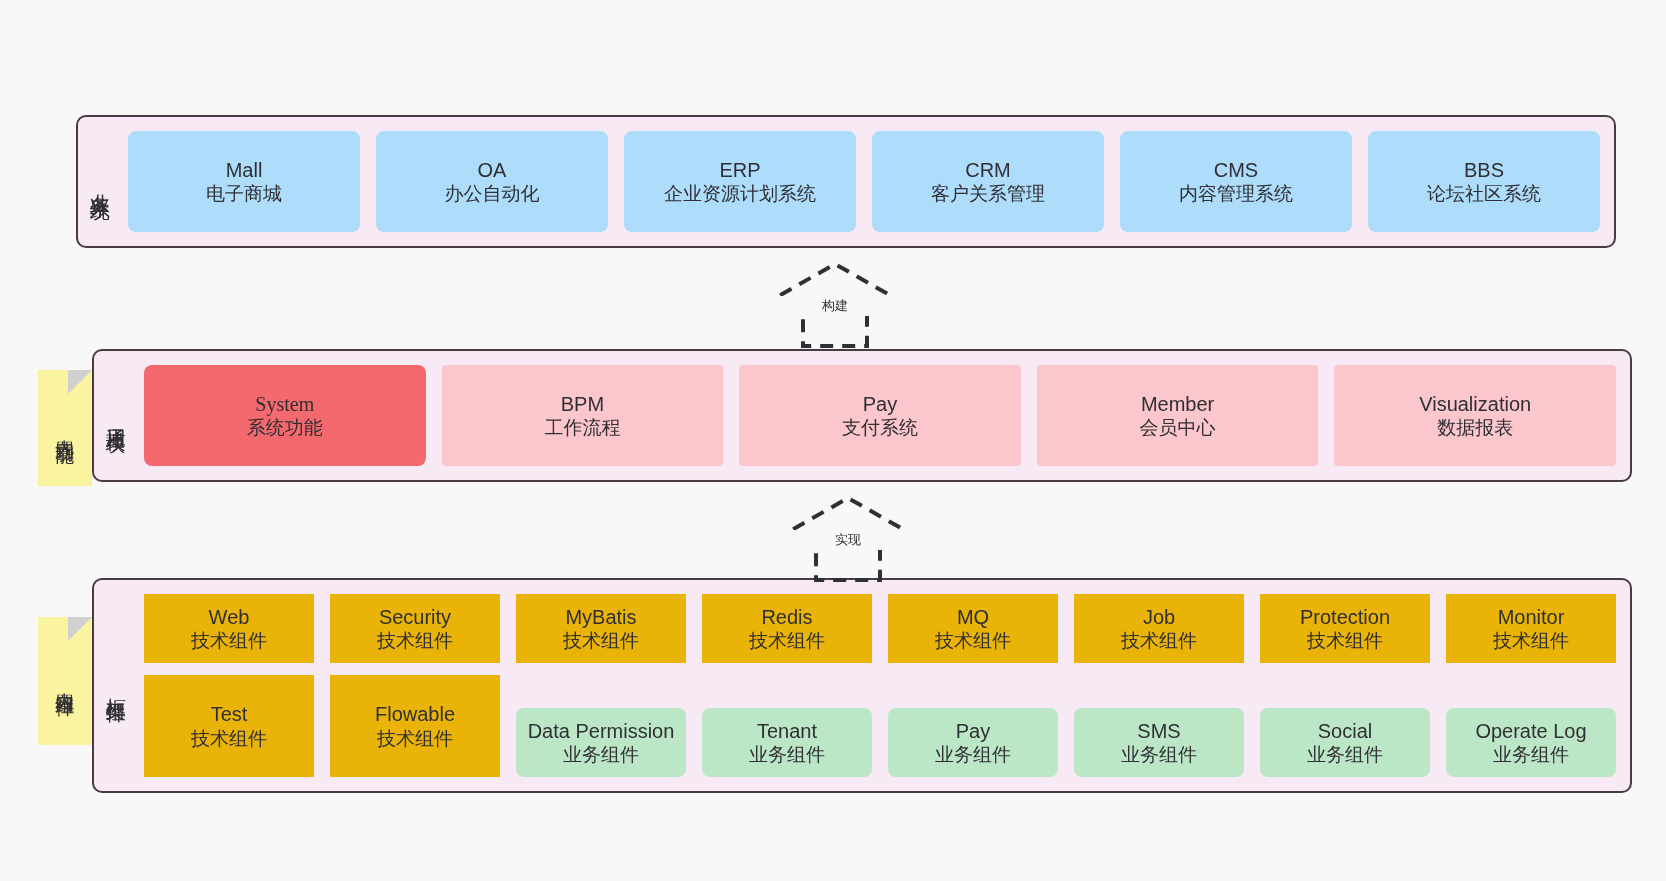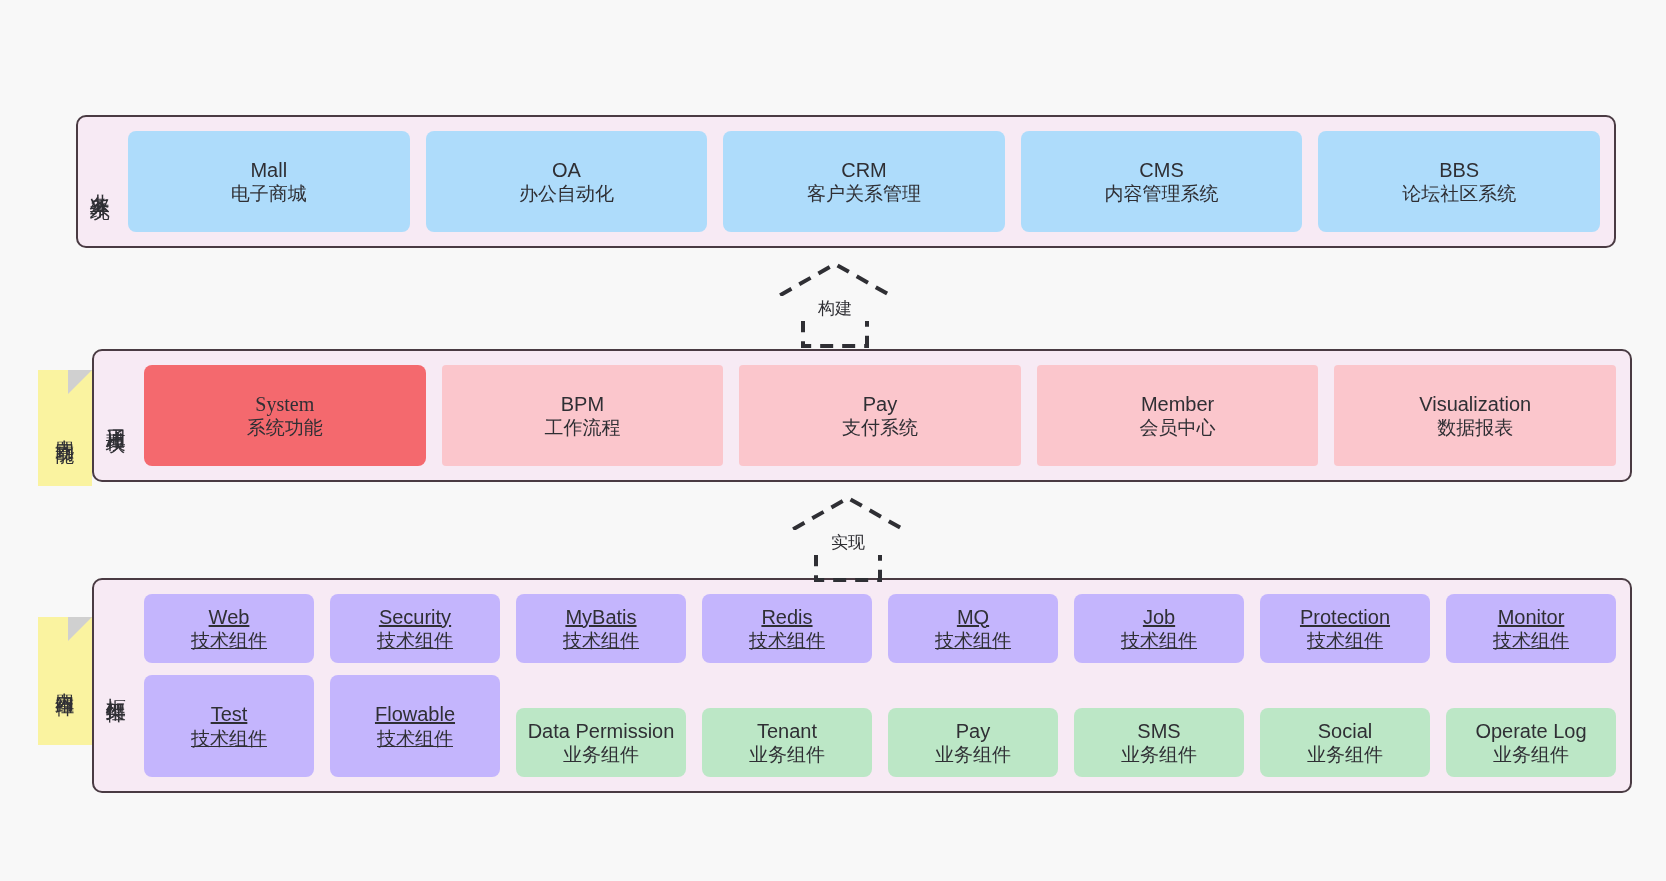--- a/index.html
+++ b/index.html
@@ -58,21 +58,21 @@
     color: #2F2F34;
     line-height: 1.22;
     padding: 4px 6px;
   }
   .card .t-en { font-size: 20px; }
   .card .t-cn { font-size: 19px; }
 
   .c-blue       { background: #AEDCFB; border-radius: 8px; }
   .c-red        { background: #F4696E; border-radius: 8px; font-family: Liberation Serif, serif; }
   .c-pink       { background: #FBC6CC; border-radius: 4px; }
-  .c-green      { background: #c4b5fd; border-radius: 8px; text-decoration: underline; }
+  .c-green      { background: #eab308; border-radius: 0; }
   .c-greenlight { background: #BCE7C6; border-radius: 8px; margin-top: 33px; }
 
   
   .note {
     position: absolute;
     width: 54px;
     background: #FAF3A0;
     display: flex;
     align-items: center;
     justify-content: center;
@@ -94,41 +94,45 @@
     transform: rotate(180deg);
   }
 
   
   .arrow { position: absolute; z-index: 2; }
   .arrow .arrow-label {
     position: absolute;
     left: 0; right: 0;
     top: 38px;
     text-align: center;
-    font-size: 17px;
+    font-size: 13px;
     color: #2F2F34;
     background: #F8F8F8;
     padding: 1px 0;
   }
 </style>
 </head>
 <body>
 
 <div id="stage">
 
   <div class="band" id="band-business" style="left:76px; top:115px; width:1540px; height:133px;">
     <div class="band-label">业务系统</div>
     <div class="band-body">
       <div class="card c-blue">
         <span class="t-en">Mall</span>
         <span class="t-cn">电子商城</span>
       </div>
       <div class="card c-blue">
         <span class="t-en">OA</span>
         <span class="t-cn">办公自动化</span>
+      </div>
+      <div class="card c-blue">
+        <span class="t-en">ERP</span>
+        <span class="t-cn">企业资源计划系统</span>
       </div>
       <div class="card c-blue">
         <span class="t-en">CRM</span>
         <span class="t-cn">客户关系管理</span>
       </div>
       <div class="card c-blue">
         <span class="t-en">CMS</span>
         <span class="t-cn">内容管理系统</span>
       </div>
       <div class="card c-blue">

